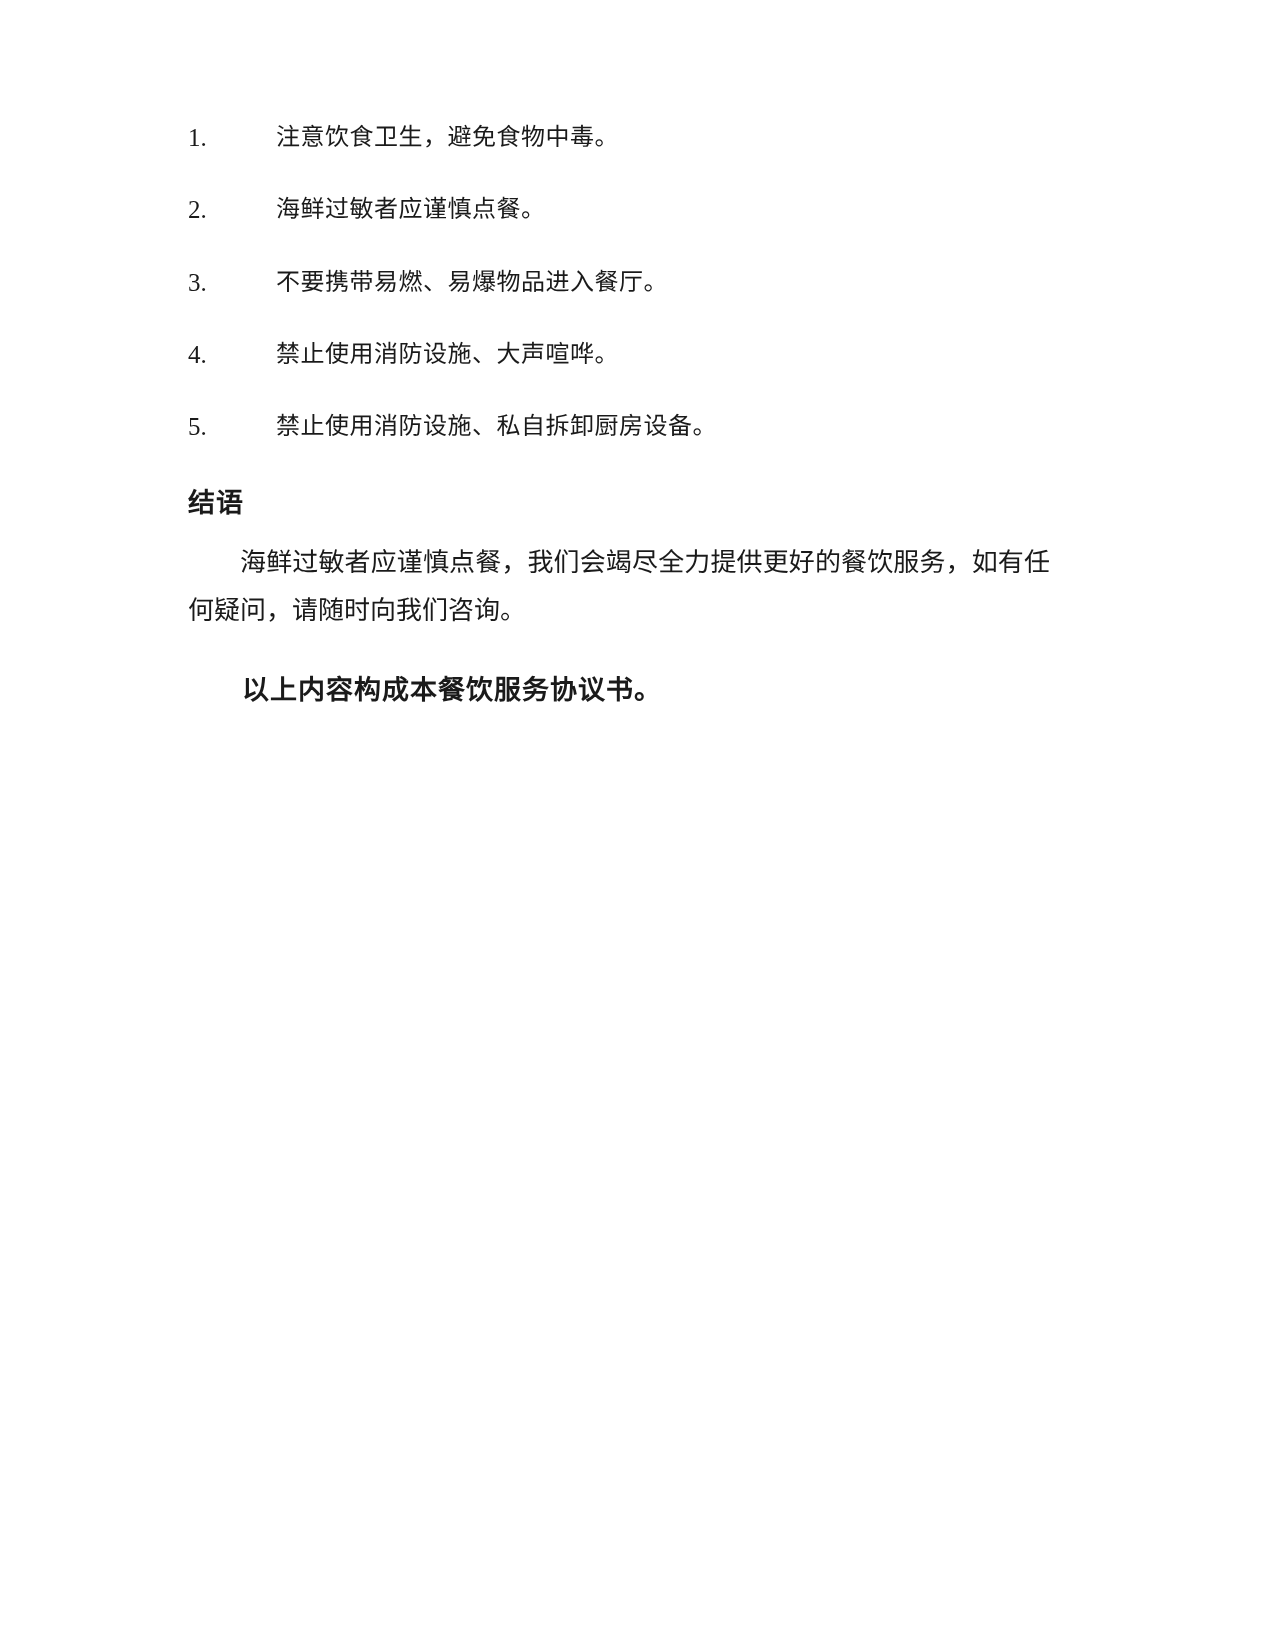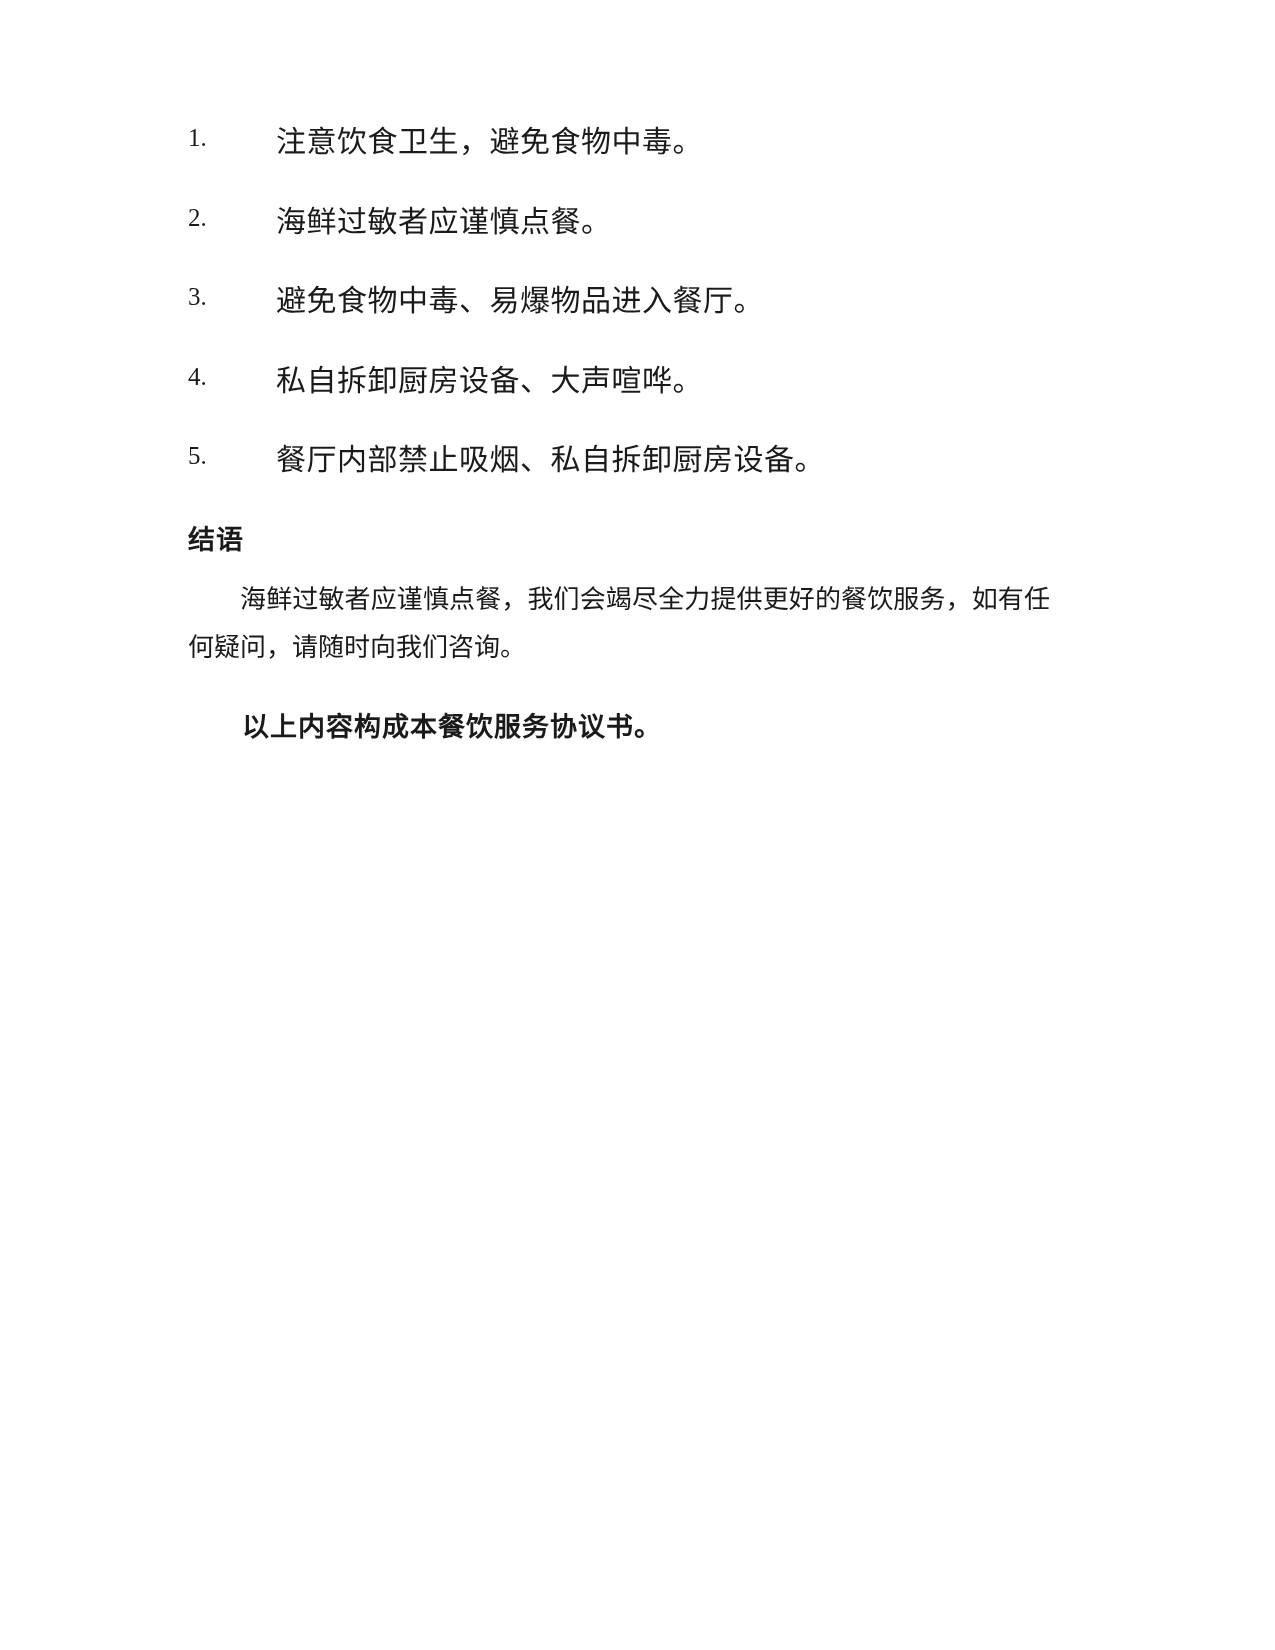--- a/index.html
+++ b/index.html
@@ -39,21 +39,21 @@
   }
   .num-marker {
     width: 88px;
     flex: 0 0 88px;
     font-family: "Liberation Serif", serif;
     font-size: 25px;
   }
   .num-text {
     flex: 1 1 auto;
     font-family: "DejaVu Sans", sans-serif;
-    font-size: 30px;
+    font-size: 24px;
     letter-spacing: 0.5px;
   }
 
   
   .section-heading {
     font-family: Liberation Sans, sans-serif;
     font-weight: bold;
     font-size: 27px;
     margin: 22px 0 18px 0;
     letter-spacing: 1px;
@@ -90,29 +90,29 @@
       <li class="num-item">
         <span class="num-marker">1.</span>
         <span class="num-text">注意饮食卫生，避免食物中毒。</span>
       </li>
       <li class="num-item">
         <span class="num-marker">2.</span>
         <span class="num-text">海鲜过敏者应谨慎点餐。</span>
       </li>
       <li class="num-item">
         <span class="num-marker">3.</span>
-        <span class="num-text">避免食物中毒、易爆物品进入餐厅。</span>
+        <span class="num-text">不要携带易燃、易爆物品进入餐厅。</span>
       </li>
       <li class="num-item">
         <span class="num-marker">4.</span>
-        <span class="num-text">私自拆卸厨房设备、大声喧哗。</span>
+        <span class="num-text">禁止使用消防设施、大声喧哗。</span>
       </li>
       <li class="num-item">
         <span class="num-marker">5.</span>
-        <span class="num-text">餐厅内部禁止吸烟、私自拆卸厨房设备。</span>
+        <span class="num-text">禁止使用消防设施、私自拆卸厨房设备。</span>
       </li>
     </ol>
 
     <h2 class="section-heading">结语</h2>
 
     <p class="body-para">海鲜过敏者应谨慎点餐，我们会竭尽全力提供更好的餐饮服务，如有任何疑问，请随时向我们咨询。</p>
 
     <p class="closing-line">以上内容构成本餐饮服务协议书。</p>
 
   </div>

